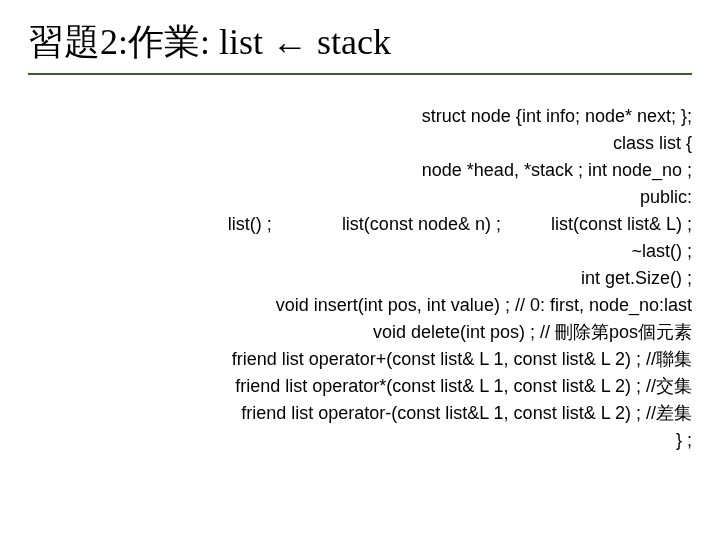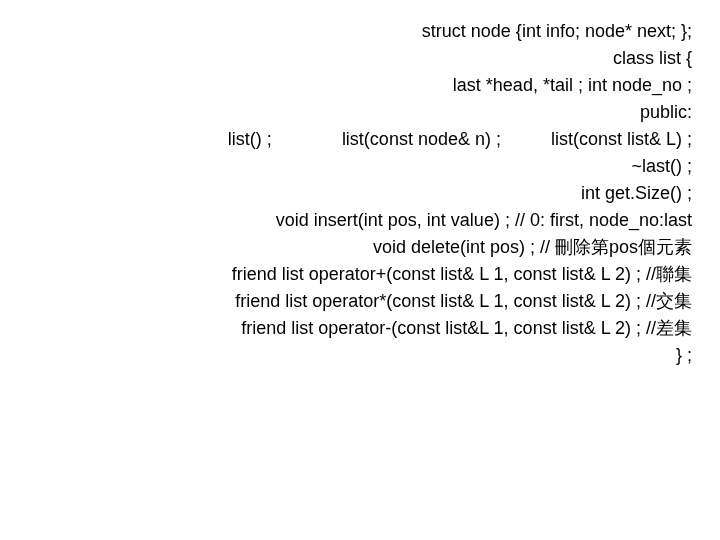--- a/index.html
+++ b/index.html
@@ -40,25 +40,28 @@
   .indent1 { padding-left: 28px; }
   .row {
     white-space: pre;
     text-align: right;
   }
 </style>
 </head>
 <body>
 
 <div class="slide">
+  <div class="title-block">
+    <h1>習題2:作業: list ← stack</h1>
+  </div>
 
   <div class="code-block">
     <div class="row">struct node {int info; node* next; };</div>
     <div class="row">class list {</div>
-    <div class="row indent1">last *head, *tail ; int node_no ;</div>
+    <div class="row indent1">node *head, *stack ; int node_no ;</div>
     <div class="row">public:</div>
     <div class="row indent1"><span>list() ;</span>              <span>list(const node&amp; n) ;</span>          <span>list(const list&amp; L) ;</span></div>
     <div class="row indent1">~last() ;</div>
     <div class="row indent1">int get.Size() ;</div>
     <div class="row indent1">void insert(int pos, int value) ; // 0: first, node_no:last</div>
     <div class="row indent1">void delete(int pos) ; // 刪除第pos個元素</div>
     <div class="row indent1">friend list operator+(const list&amp; L 1, const list&amp; L 2) ; //聯集</div>
     <div class="row indent1">friend list operator*(const list&amp; L 1, const list&amp; L 2) ; //交集</div>
     <div class="row indent1">friend list operator-(const list&amp;L 1, const list&amp; L 2) ; //差集</div>
     <div class="row">} ;</div>

